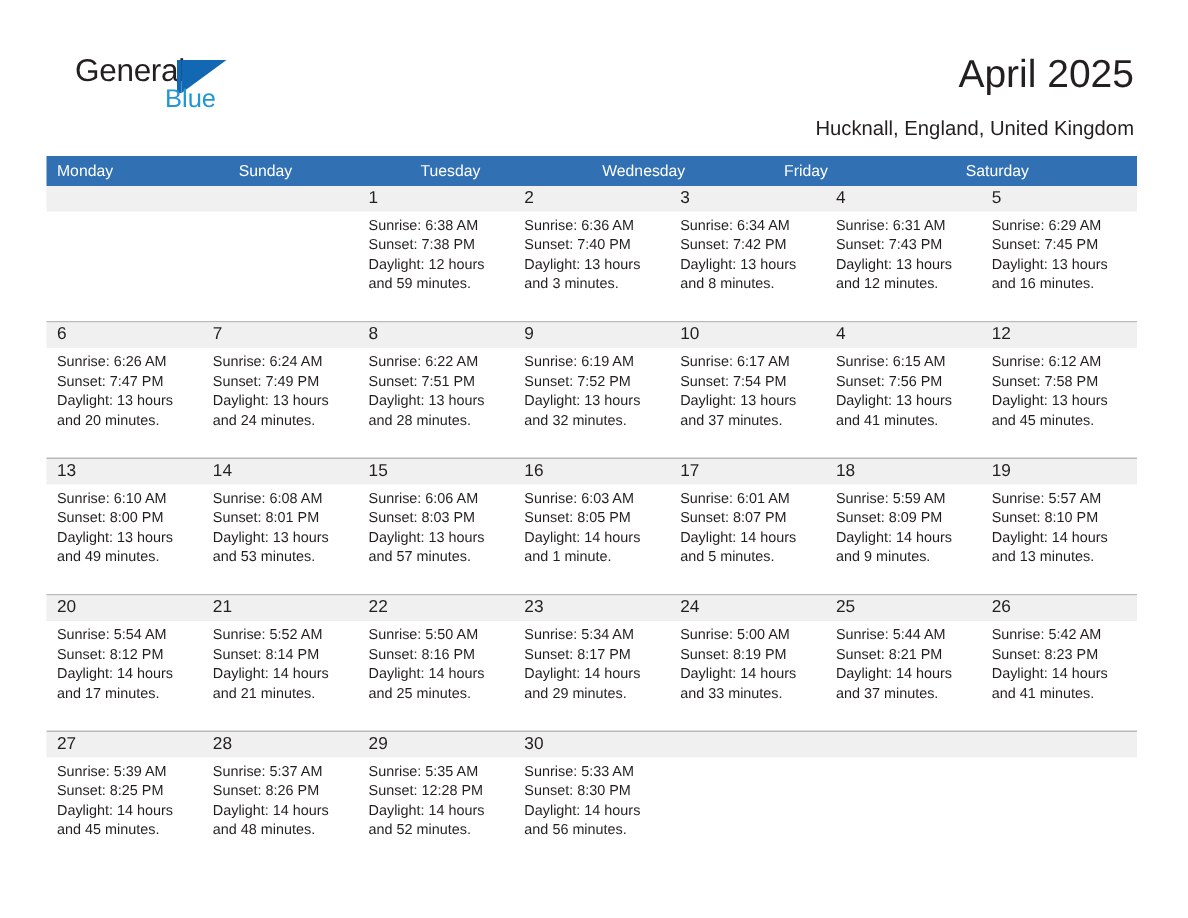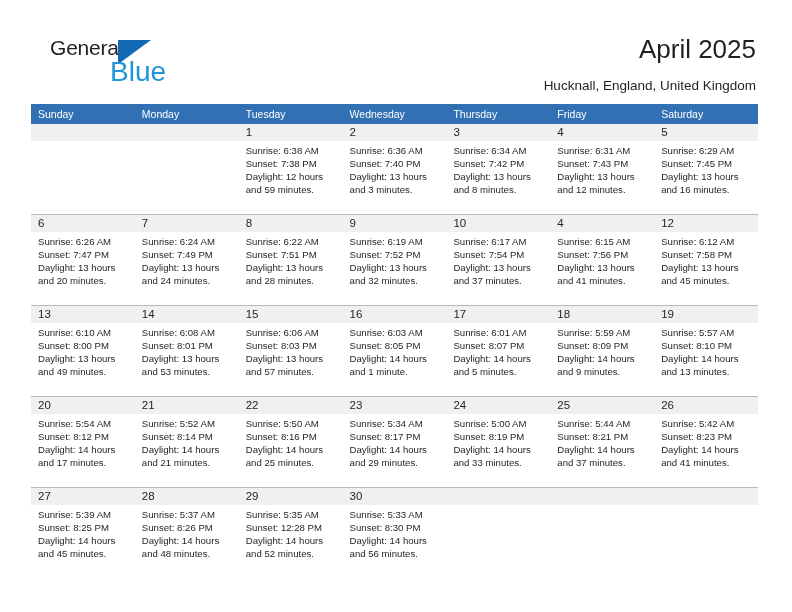--- a/index.html
+++ b/index.html
@@ -65,21 +65,21 @@
     top: 0;
     width: 0;
     height: 0;
     border-top: 22px solid #1268b3;
     border-right: 30px solid transparent;
   }
   .logo-blue {
     position: absolute;
     left: 60px;
     top: 20px;
-    font-size: 28px;
+    font-size: 17px;
     color: #2196d6;
     font-family: "Liberation Sans", sans-serif;
   }
   .title {
     position: absolute;
     right: 36px;
     top: 34px;
     font-size: 26px;
     color: #231f20;
     text-align: right;
@@ -178,25 +178,24 @@
       <span class="logo-blue">Blue</span>
     </div>
 
     <div class="title">April 2025</div>
     <div class="subtitle">Hucknall, England, United Kingdom</div>
   </div>
 
   <div class="calendar">
 
     <div class="dow-row">
+      <div class="dow">Monday</div>
       <div class="dow">Sunday</div>
-      <div class="dow">Monday</div>
       <div class="dow">Tuesday</div>
       <div class="dow">Wednesday</div>
-      <div class="dow">Thursday</div>
       <div class="dow">Friday</div>
       <div class="dow">Saturday</div>
     </div>
 
     <div class="week first">
       <div class="datestrip"></div>
       <div class="cell empty">
         <div class="daynum"></div>
         <div class="lines">
           <div class="line"></div>

